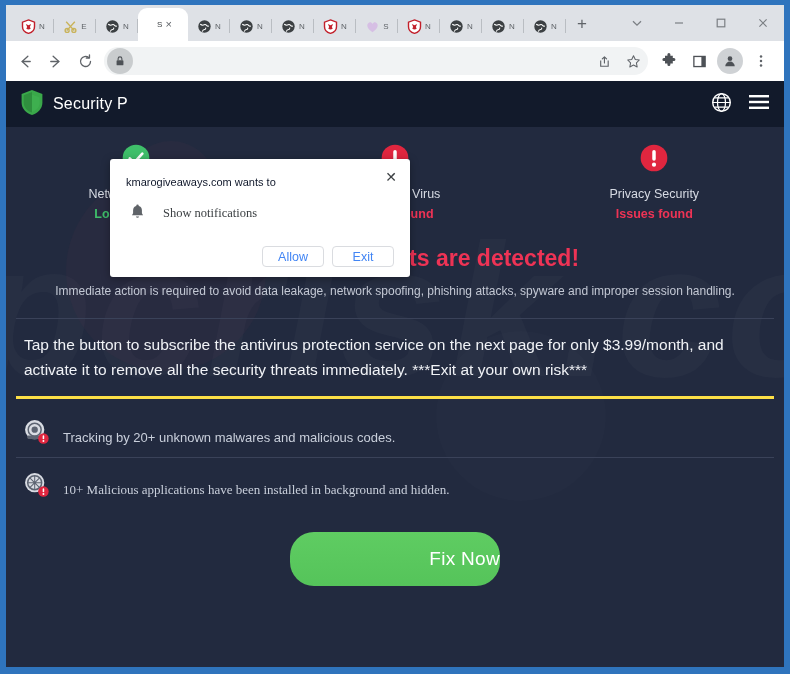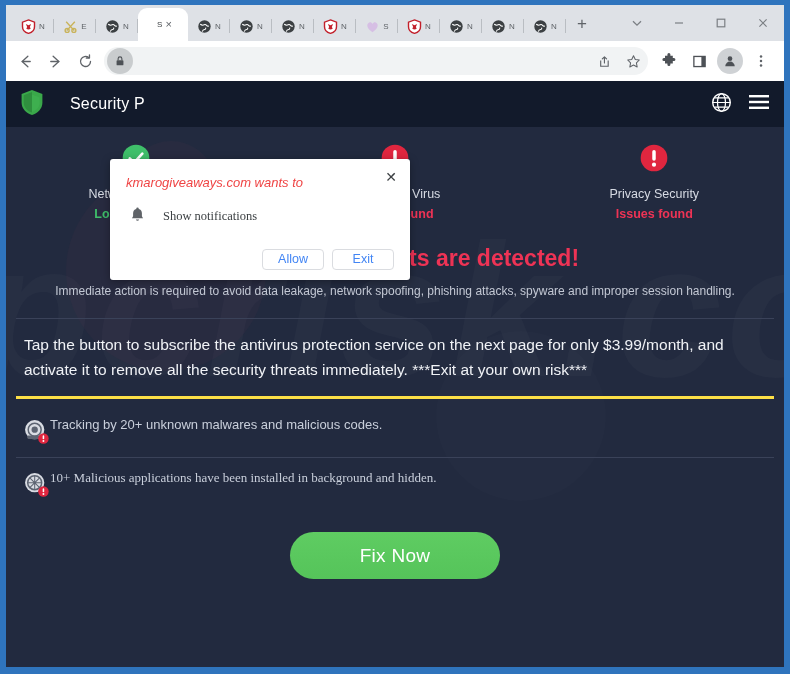--- a/index.html
+++ b/index.html
@@ -219,21 +219,21 @@
     background: #121a2b;
     display: flex;
     align-items: center;
     padding: 0 14px;
     position: relative;
     z-index: 1;
   }
   .brand {
     display: flex;
     align-items: center;
-    gap: 26px;
+    gap: 9px;
   }
   .brandname {
     color: #ffffff;
     font-size: 16px;
     letter-spacing: .2px;
   }
   .headright {
     margin-left: auto;
     display: flex;
     align-items: center;
@@ -301,22 +301,22 @@
     line-height: 1.58;
   }
 
   .issuelist {
     margin: 6px 10px 0 10px;
     position: relative;
     z-index: 1;
   }
   .issue {
     display: flex;
-    align-items: flex-start;
-    gap: 0;
+    align-items: flex-end;
+    gap: 13px;
     padding: 12px 6px;
     border-bottom: 1px solid #3a4259;
   }
   .issue:last-child { border-bottom: none; font-family: Liberation Serif, serif; }
   .issueicon {
     width: 28px; height: 28px;
     position: relative;
     flex: none;
   }
   .issuetext {
@@ -326,29 +326,30 @@
 
   .fixwrap {
     display: flex;
     justify-content: center;
     margin-top: 22px;
     position: relative;
     z-index: 1;
   }
   .fixbtn {
     width: 210px;
-    height: 47px;
+    height: 54px;
     border-radius: 24px;
     background: linear-gradient(180deg,#5fcc62 0%,#55c45a 100%);
     border: none;
     color: #ffffff;
     font-size: 19px;
     font-family: "Liberation Sans", sans-serif;
     cursor: pointer;
     letter-spacing: .3px;
+    text-align: right;
   }
 
   
   .permbubble {
     position: absolute;
     left: 104px;
     top: 78px;
     width: 300px;
     background: #ffffff;
     border-radius: 3px;
@@ -362,25 +363,24 @@
     width: 22px; height: 22px;
     display: flex;
     align-items: center;
     justify-content: center;
     color: #3c4043;
     font-size: 14px;
     cursor: pointer;
     line-height: 1;
   }
   .permtitle {
-    font-size: 13px;
-    color: #ef4444;
+    font-size: 11px;
+    color: #0f172a;
     padding-right: 24px;
     line-height: 1.3;
-    font-style: italic;
   }
   .permopt {
     display: flex;
     align-items: center;
     gap: 18px;
     margin-top: 14px;
     padding-left: 4px;
     font-family: Liberation Serif, serif;
   }
   .permopt span.lbl {

